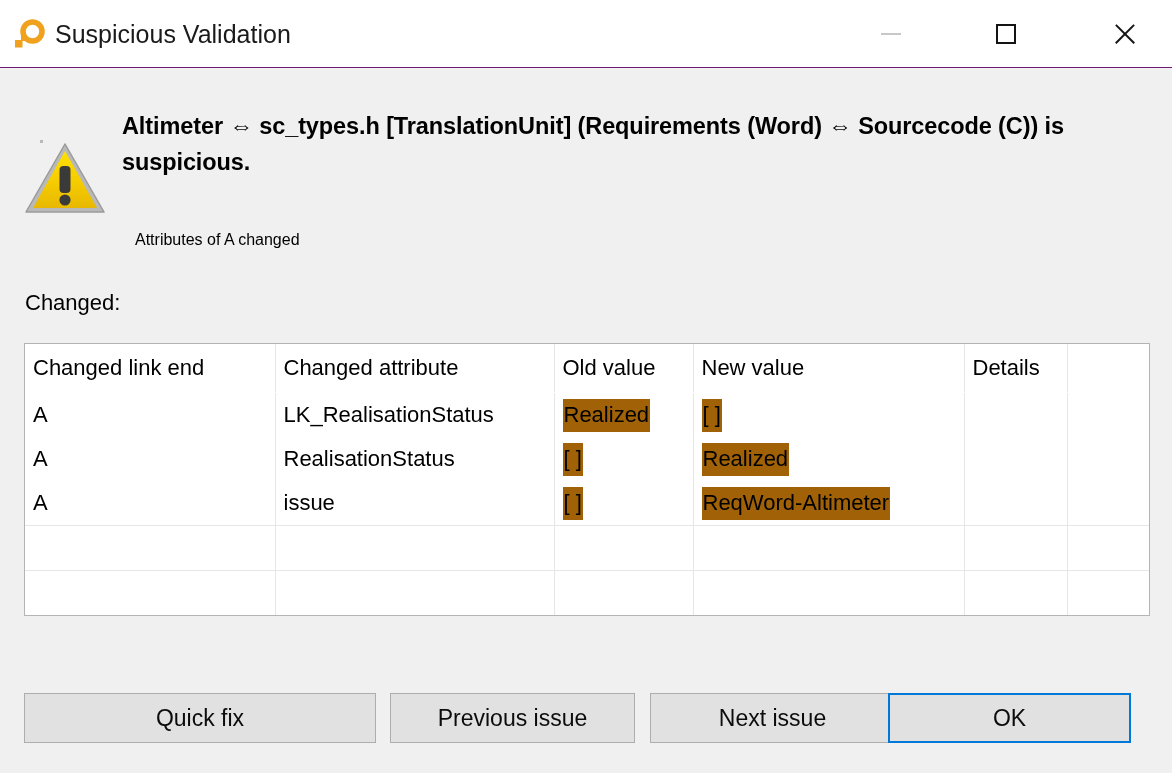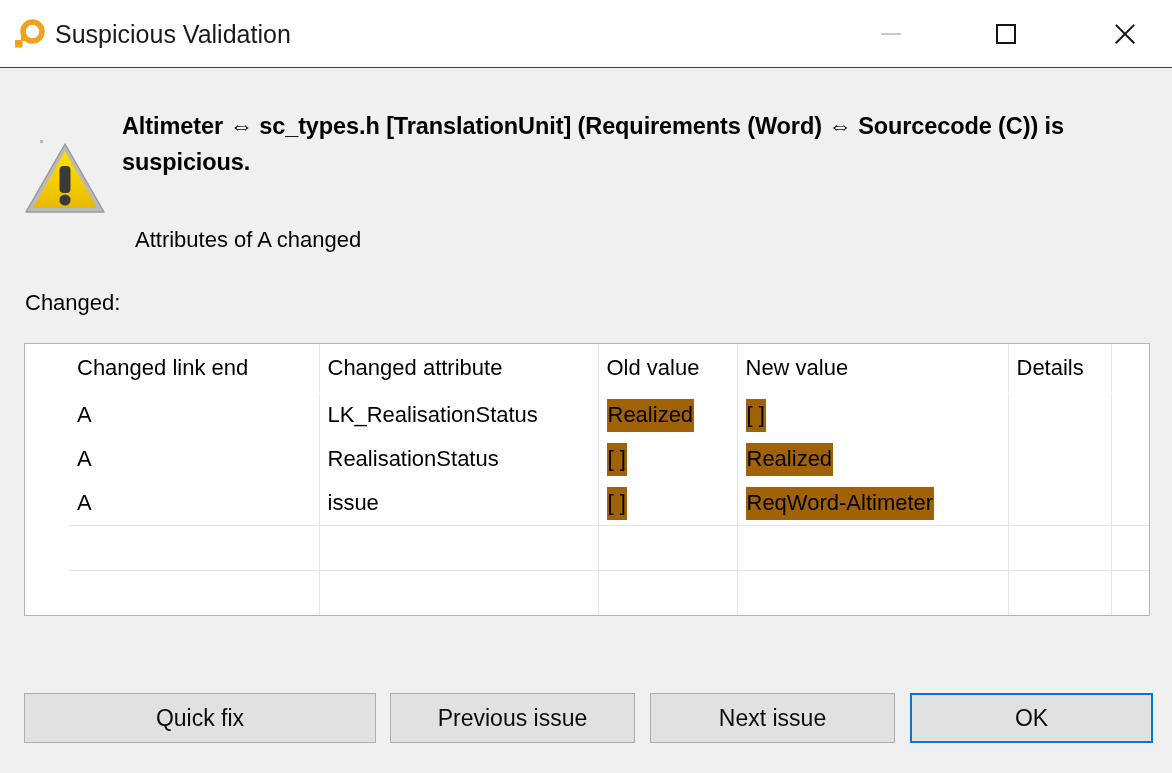--- a/index.html
+++ b/index.html
@@ -92,21 +92,21 @@
     left: 122px; top: 108px;
     width: 960px;
     font-size: 23.5px;
     font-weight: bold;
     line-height: 36px;
     letter-spacing: -0.1px;
   }
   .subtext {
     position: absolute;
     left: 135px; top: 224px;
-    font-size: 22px;
+    font-size: 16px;
     line-height: 32px;
     white-space: nowrap;
   }
   .changes-label {
     position: absolute;
     left: 25px; top: 288px;
     font-size: 22px;
     line-height: 30px;
     white-space: nowrap;
   }
@@ -114,21 +114,20 @@
   
   .table-wrap {
     position: absolute;
     left: 24px; top: 343px;
     width: 1126px;
     height: 273px;
     background: #ffffff;
     border: 1px solid #b4b4b4;
     box-sizing: border-box;
     overflow: hidden;
-    padding-left: 44px;
   }
   table.grid {
     width: 100%;
     border-collapse: collapse;
     table-layout: fixed;
     font-size: 22px;
   }
   table.grid col.c0 { width: 250px; }
   table.grid col.c1 { width: 279px; }
   table.grid col.c2 { width: 139px; }
@@ -177,21 +176,21 @@
     display: flex;
     align-items: center;
     justify-content: center;
     cursor: default;
     padding: 0;
   }
   .btn-quickfix { left: 24px;  width: 352px; }
   .btn-prev     { left: 390px; width: 245px; }
   .btn-next     { left: 650px; width: 245px; }
   .btn-ok {
-    left: 910px; width: 243px;
+    left: 888px; width: 243px;
     border: 2px solid #0078d7;
   }
 </style>
 </head>
 <body>
 
 <div class="titlebar">
 
   <div class="app-icon">
     <svg width="34" height="34" viewBox="0 0 34 34">

